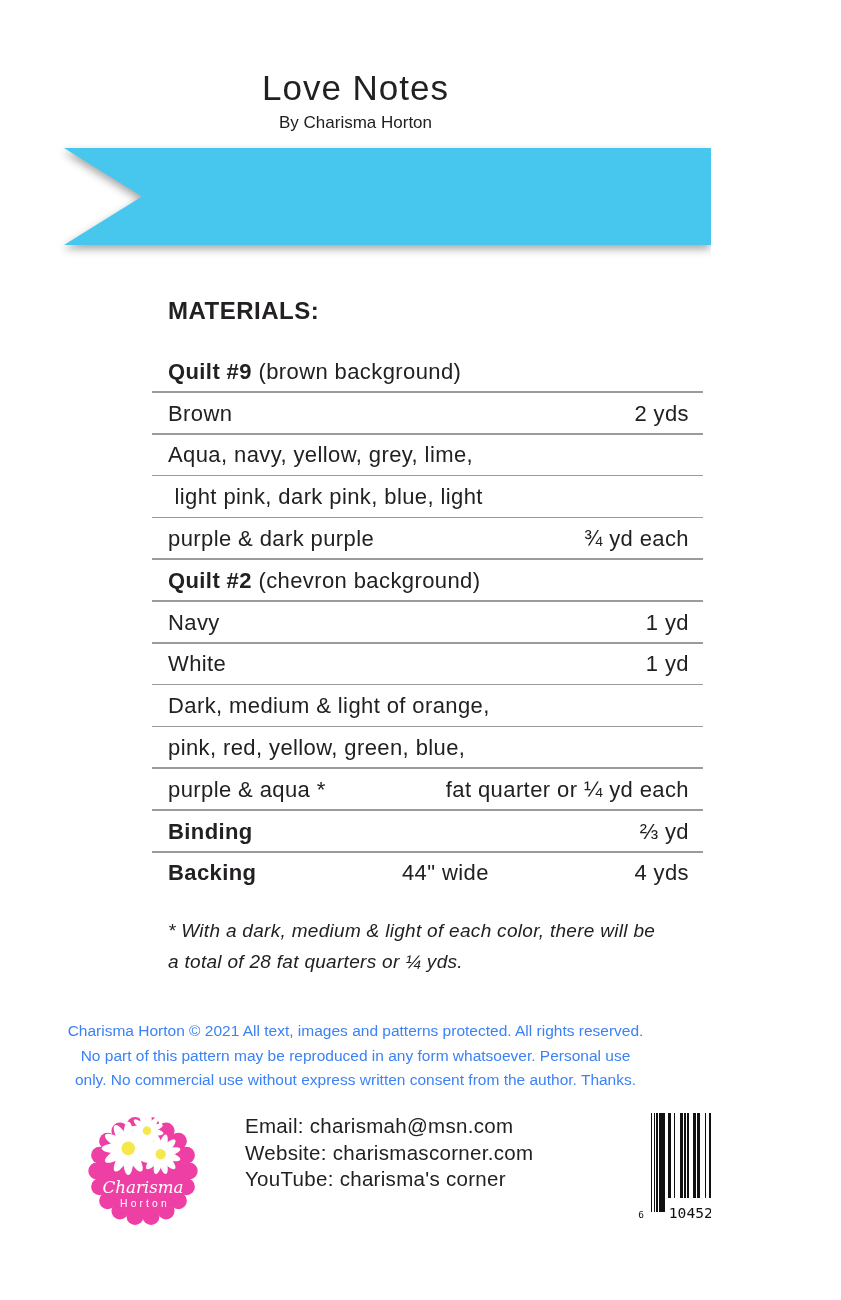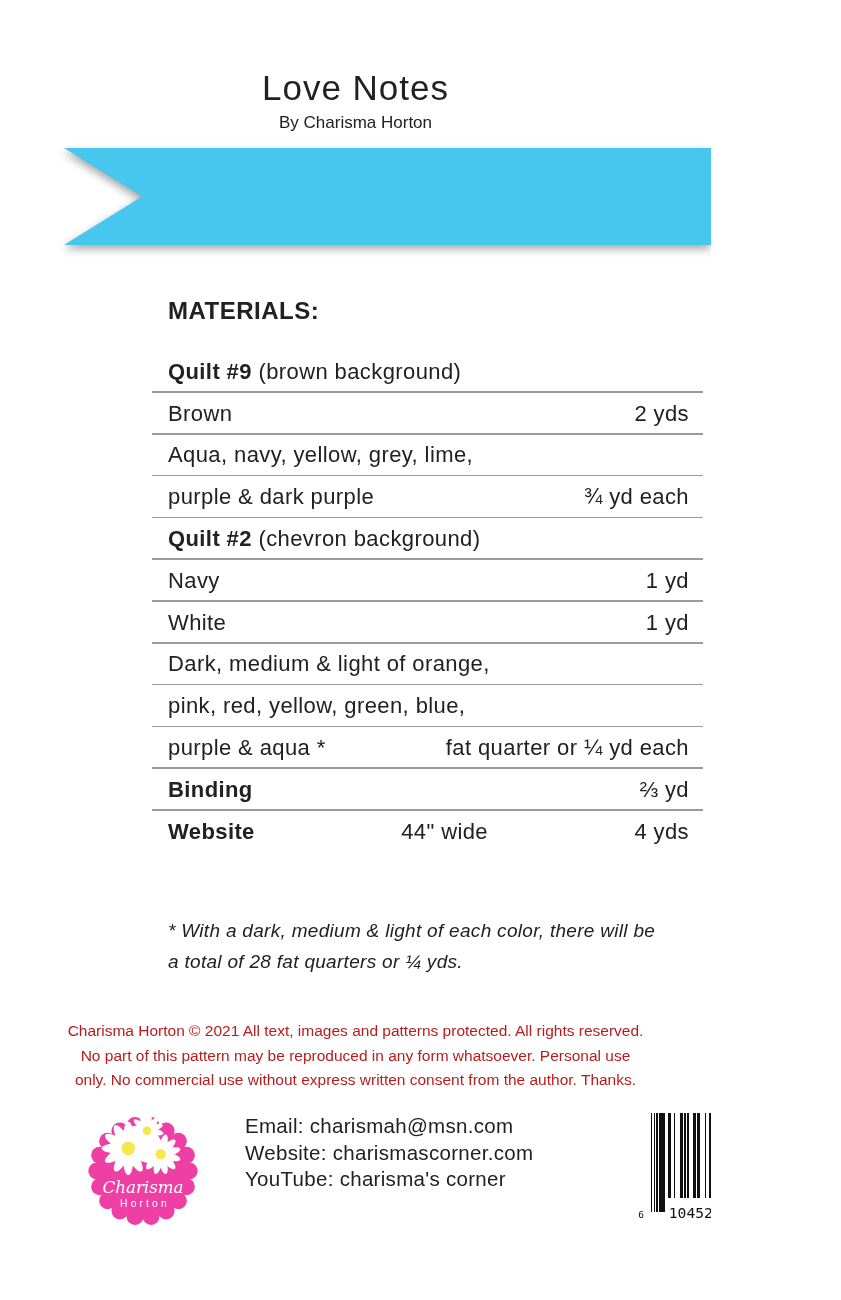--- a/index.html
+++ b/index.html
@@ -25,21 +25,21 @@
   .mrow:last-child::after{display:none;}
   .cell-left{white-space:pre;}
   .cell-left b{font-weight:700;}
   .cell-mid{margin-left:auto;}
   .cell-amt{margin-left:auto;}
   
   .footnote{position:absolute;top:915px;left:168px;font-size:19px;font-style:italic;
     line-height:31px;letter-spacing:0.3px;}
   
   .copyright{position:absolute;top:1019px;left:0;width:100%;text-align:center;
-    font-size:15.5px;line-height:24.5px;color:#b91c1c;}
+    font-size:15.5px;line-height:24.5px;color:#3b82f6;}
   
   .logo{position:absolute;left:84px;top:1110px;width:118px;height:118px;}
   .contact{position:absolute;left:245px;top:1113px;font-size:20.5px;line-height:26.5px;letter-spacing:0.3px;}
   .barcode{position:absolute;left:636px;top:1112px;width:168px;height:110px;}
   .barcode svg{width:100%;height:100%;}
   .logo-script{font-family:"DejaVu Serif",serif;font-style:italic;font-size:17px;fill:#ffffff;}
   .logo-sub{font-family:"Liberation Sans",sans-serif;font-size:10.5px;letter-spacing:3.2px;fill:#ffffff;}
   .bc-num{font-family:"DejaVu Sans Mono",monospace;fill:#111111;}
 </style>
 </head>
@@ -63,20 +63,24 @@
       </div>
       <div class="mrow">
         <span class="cell-left">Brown</span>
         <span class="cell-amt">2 yds</span>
       </div>
       <div class="mrow">
         <span class="cell-left">Aqua, navy, yellow, grey, lime,</span>
         <span class="cell-amt"></span>
       </div>
       <div class="mrow">
+        <span class="cell-left"> light pink, dark pink, blue, light</span>
+        <span class="cell-amt"></span>
+      </div>
+      <div class="mrow">
         <span class="cell-left">purple &amp; dark purple</span>
         <span class="cell-amt">¾ yd each</span>
       </div>
       <div class="mrow">
         <span class="cell-left"><b>Quilt #2</b> (chevron background)</span>
         <span class="cell-amt"></span>
       </div>
       <div class="mrow">
         <span class="cell-left">Navy</span>
         <span class="cell-amt">1 yd</span>
@@ -95,21 +99,21 @@
       </div>
       <div class="mrow">
         <span class="cell-left">purple &amp; aqua *</span>
         <span class="cell-amt">fat quarter or ¼ yd each</span>
       </div>
       <div class="mrow">
         <span class="cell-left"><b>Binding</b></span>
         <span class="cell-amt">⅔ yd</span>
       </div>
       <div class="mrow">
-        <span class="cell-left"><b>Website</b></span>
+        <span class="cell-left"><b>Backing</b></span>
         <span class="cell-mid">44" wide</span>
         <span class="cell-amt">4 yds</span>
       </div>
     </div>
 
   <div class="footnote">
       <div>* With a dark, medium &amp; light of each color, there will be</div>
       <div>a total of 28 fat quarters or ¼ yds.</div>
     </div>
 

